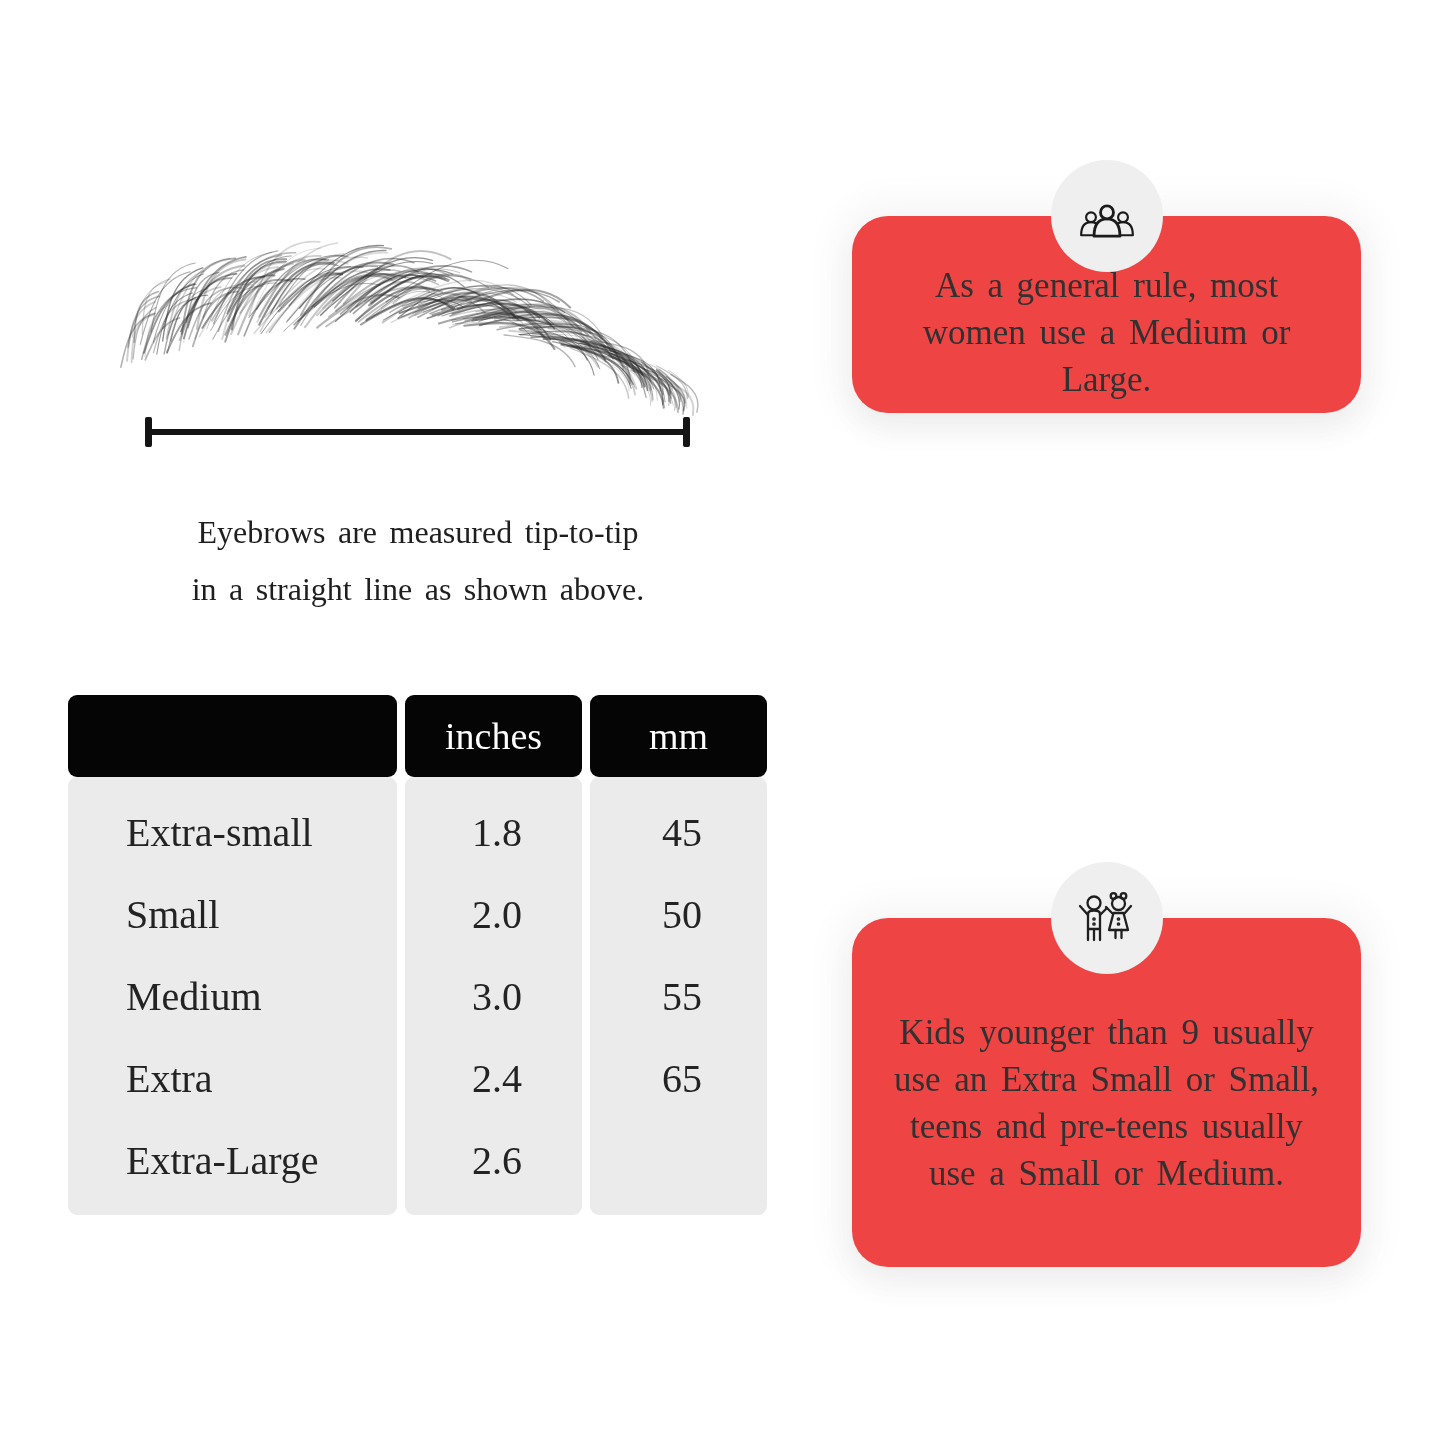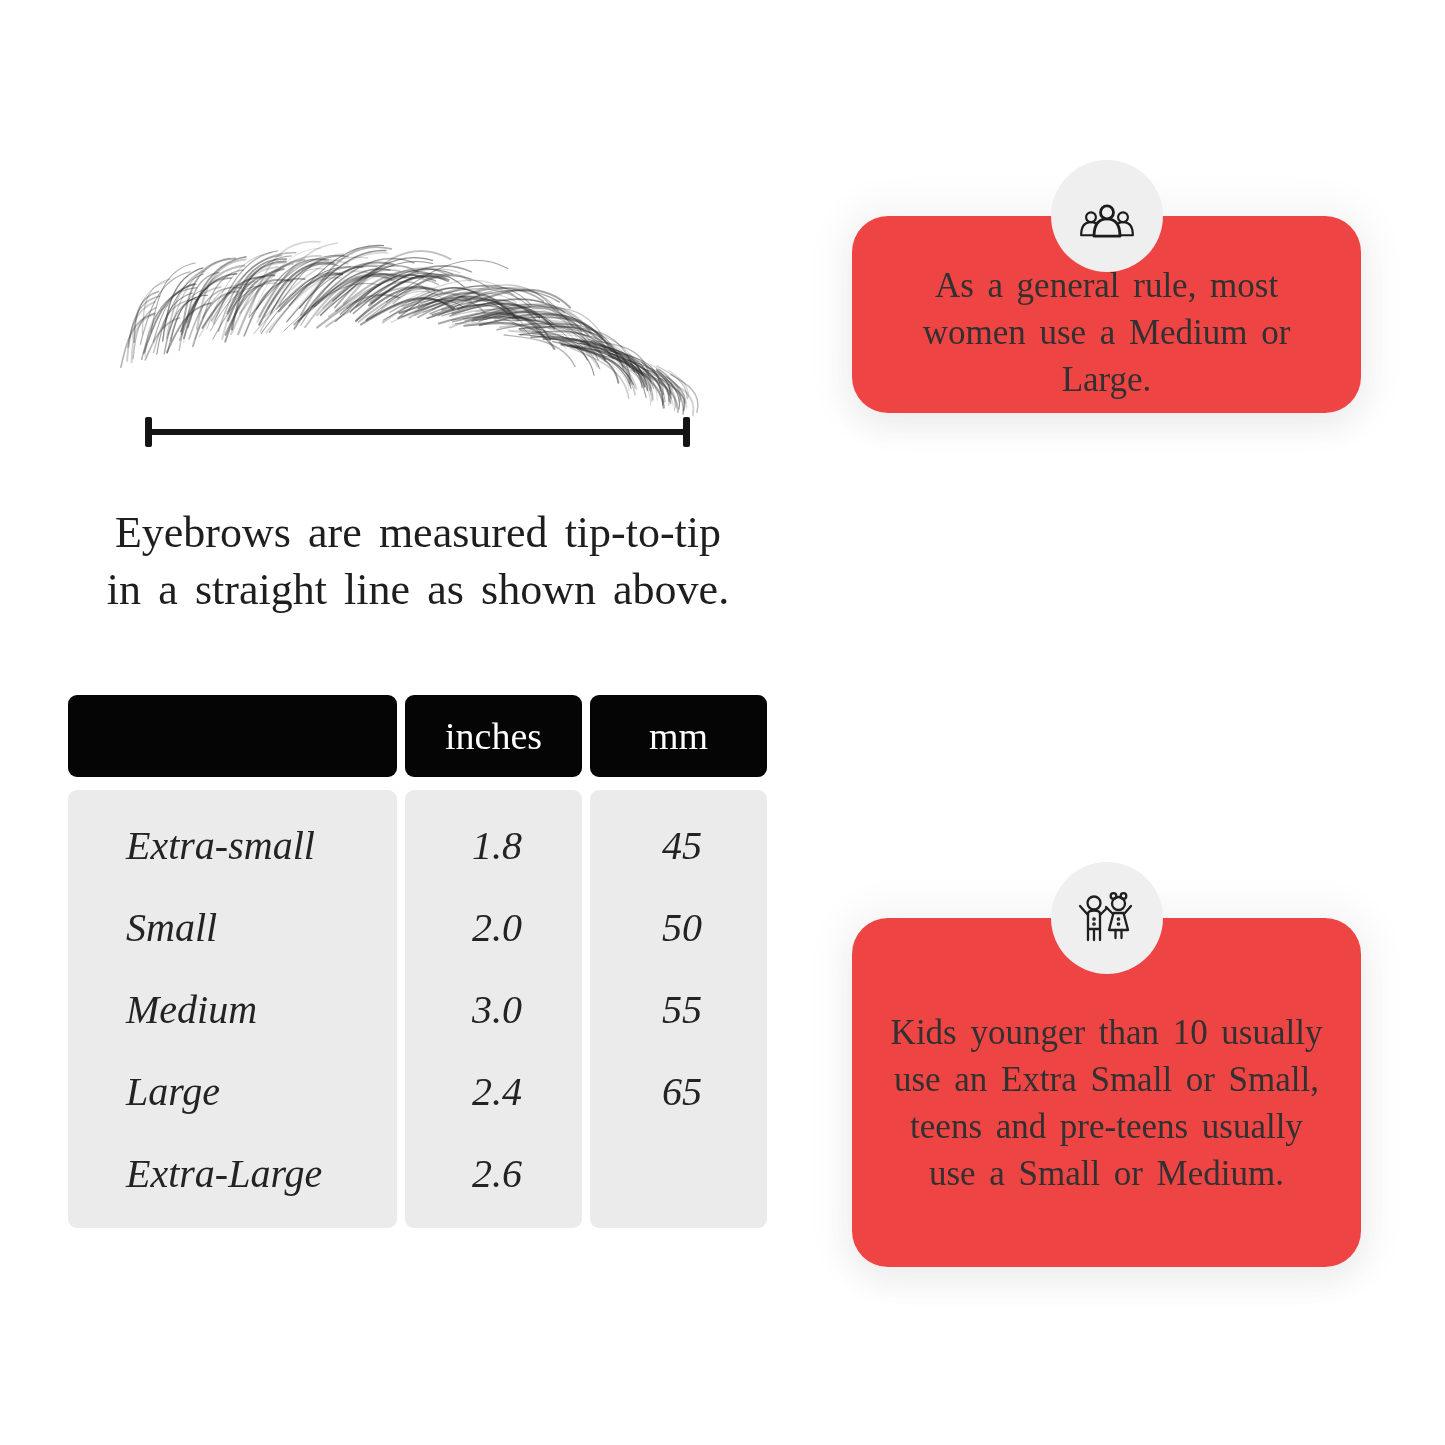--- a/index.html
+++ b/index.html
@@ -8,30 +8,30 @@
     font-family:"Liberation Serif","DejaVu Serif",serif;color:#222;
   }
   
   .brow-wrap{position:absolute;left:118px;top:222px;width:572px;height:200px;}
   .brow-wrap svg{overflow:visible;display:block;}
   .mline{position:absolute;left:145px;top:417px;width:545px;height:30px;display:flex;align-items:center;}
   .mline .cap{width:7px;height:30px;background:#141414;border-radius:2px;}
   .mline .bar{flex:1;height:6px;background:#141414;}
   .caption{
     position:absolute;left:98px;top:504px;width:640px;text-align:center;
-    font-size:44px;line-height:57px;color:#1e1e1e;word-spacing:0.14em;
+    font-size:32px;line-height:57px;color:#1e1e1e;word-spacing:0.14em;
   }
   
   .size-table{position:absolute;left:68px;top:695px;width:700px;}
   .thead,.tbody{display:grid;grid-template-columns:329px 177px 177px;column-gap:8px;}
   .th{
     height:82px;background:#050505;border-radius:9px;color:#ffffff;
     display:flex;align-items:center;justify-content:center;font-size:38px;
   }
-  .tbody{margin-top:13px;font-style:italic;}
+  .tbody{}
   .col{background:#ebebeb;border-radius:9px;padding:14px 0;}
   .cell{height:82px;display:flex;align-items:center;justify-content:center;font-size:40px;color:#232323;padding-left:7px;}
   .col-labels .cell{justify-content:flex-start;padding-left:58px;}
   
   .card{
     position:absolute;left:852px;width:509px;background:#ef4444;border-radius:36px;
     box-shadow:0 0 34px 18px rgba(0,0,0,0.035),0 16px 32px rgba(0,0,0,0.045);
     display:flex;align-items:center;justify-content:center;
   }
   .card-1{top:216px;height:197px;padding-top:0;}
@@ -338,21 +338,21 @@
     <div class="thead">
       <div class="th"></div>
       <div class="th">inches</div>
       <div class="th">mm</div>
     </div>
     <div class="tbody">
       <div class="col col-labels">
         <div class="cell">Extra-small</div>
         <div class="cell">Small</div>
         <div class="cell">Medium</div>
-        <div class="cell">Large</div>
+        <div class="cell">Extra</div>
         <div class="cell">Extra-Large</div>
       </div>
       <div class="col">
         <div class="cell">1.8</div>
         <div class="cell">2.0</div>
         <div class="cell">3.0</div>
         <div class="cell">2.4</div>
         <div class="cell">2.6</div>
       </div>
       <div class="col">
@@ -401,16 +401,16 @@
         <circle cx="16.5" cy="-22" r="2.8"></circle>
         <circle cx="11.5" cy="-14.5" r="6.5"></circle>
         <path d="M6,-4 L-1,-11"></path>
         <path d="M17,-4 L24,-12"></path>
         <path d="M6.5,-5 L16.5,-5 L21,12 L2,12 Z"></path>
         <path d="M8.5,12 L8.5,20 M14.5,12 L14.5,20"></path>
         <circle cx="11.5" cy="1" r="0.7" fill="#1f1f1f"></circle>
         <circle cx="11.5" cy="6" r="0.7" fill="#1f1f1f"></circle>
       </svg>
     </div>
-    <p class="card-text">Kids younger than 10 usually use an Extra Small or Small, teens and pre-teens usually use a Small or Medium.</p>
+    <p class="card-text">Kids younger than 9 usually use an Extra Small or Small, teens and pre-teens usually use a Small or Medium.</p>
   </aside>
 
 </div>
 
 </body></html>

